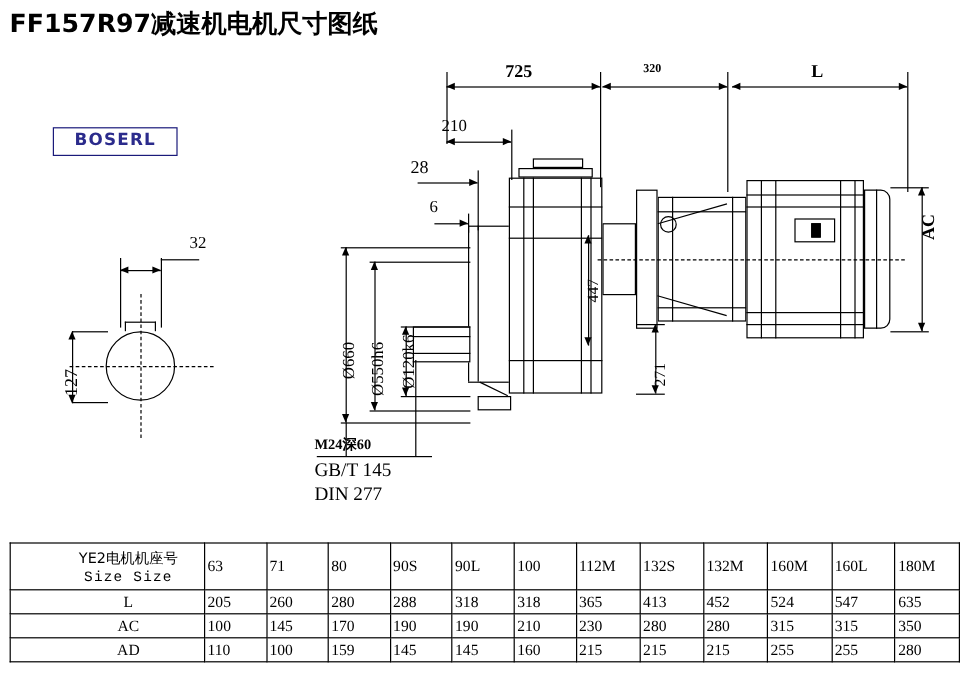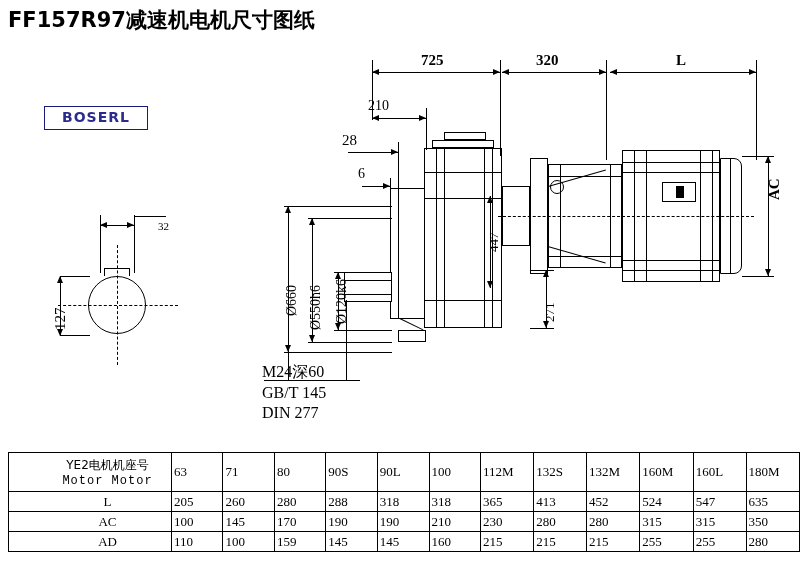--- a/index.html
+++ b/index.html
@@ -151,21 +151,21 @@
 
     <div class="center-h" style="left:58px; top:305px; width:120px;"></div>
 
     <div class="dash-v" style="left:117px; top:245px; height:120px;"></div>
 
     <div class="ln vl" style="left:100px; top:215px; height:58px;"></div>
     <div class="ln vl" style="left:134px; top:215px; height:58px;"></div>
     <div class="ln hl" style="left:100px; top:225px; width:34px;"></div>
     <div class="arrowL" style="left:100px; top:222px;"></div>
     <div class="arrowR" style="left:127px; top:222px;"></div>
-    <div class="lbl" style="left:158px; top:220px; font-size:11px;">32</div>
+    <div class="lbl" style="left:158px; top:196px; font-size:14px;">32</div>
     <div class="ln hl" style="left:134px; top:216px; width:32px;"></div>
 
     <div class="ln vl" style="left:60px; top:276px; height:60px;"></div>
     <div class="arrowU" style="left:57px; top:276px;"></div>
     <div class="arrowD" style="left:57px; top:329px;"></div>
     <div class="ln hl" style="left:60px; top:276px; width:30px;"></div>
     <div class="ln hl" style="left:60px; top:335px; width:30px;"></div>
     <div class="lbl vert" style="left:52px; top:330px; font-size:15px;">127</div>
   </div>
 
@@ -235,21 +235,21 @@
     <div class="arrowL" style="left:372px; top:69px;"></div>
     <div class="arrowR" style="left:493px; top:69px;"></div>
     <div class="ln vl" style="left:372px; top:60px; height:60px;"></div>
     <div class="ln vl" style="left:500px; top:60px; height:96px;"></div>
     <div class="lbl-b" style="left:421px; top:52px; font-size:15px;">725</div>
 
     <div class="ln hl" style="left:502px; top:72px; width:104px;"></div>
     <div class="arrowL" style="left:502px; top:69px;"></div>
     <div class="arrowR" style="left:599px; top:69px;"></div>
     <div class="ln vl" style="left:606px; top:60px; height:100px;"></div>
-    <div class="lbl-b" style="left:536px; top:52px; font-size:15px;">320</div>
+    <div class="lbl-b" style="left:536px; top:52px; font-size:10px;">320</div>
 
     <div class="ln hl" style="left:610px; top:72px; width:146px;"></div>
     <div class="arrowL" style="left:610px; top:69px;"></div>
     <div class="arrowR" style="left:749px; top:69px;"></div>
     <div class="ln vl" style="left:756px; top:60px; height:100px;"></div>
     <div class="lbl-b" style="left:676px; top:52px; font-size:15px;">L</div>
 
     <div class="ln hl" style="left:372px; top:118px; width:54px;"></div>
     <div class="arrowL" style="left:372px; top:115px;"></div>
     <div class="arrowR" style="left:419px; top:115px;"></div>
@@ -310,31 +310,31 @@
     <div class="arrowD" style="left:765px; top:269px;"></div>
     <div class="ln hl" style="left:742px; top:156px; width:32px;"></div>
     <div class="ln hl" style="left:742px; top:276px; width:32px;"></div>
     <div class="lbl-b vert" style="left:766px; top:200px; font-size:15px;">AC</div>
   </div>
 
   <div>
     <div class="ln vl" style="left:288px; top:352px; height:28px;"></div>
     <div class="ln vl" style="left:346px; top:300px; height:80px;"></div>
     <div class="ln hl" style="left:264px; top:380px; width:96px;"></div>
-    <div class="lbl" style="left:262px; top:362px; font-size:16px;">M24深60</div>
+    <div class="lbl" style="left:262px; top:362px; font-size:12px;font-weight:bold;">M24深60</div>
     <div class="lbl" style="left:262px; top:384px; font-size:16px;">GB/T 145</div>
     <div class="lbl" style="left:262px; top:404px; font-size:16px;">DIN 277</div>
   </div>
 
   <table id="spec-table">
     <tbody id="table-body">
         <tr>
           <td class="rowhead" style="height: 38px;">
             <div class="cn">YE2电机机座号</div>
-            <div class="ms">Motor Motor</div>
+            <div class="ms">Size Size</div>
           </td>
           <td class="col">63</td>
           <td class="col">71</td>
           <td class="col">80</td>
           <td class="col">90S</td>
           <td class="col">90L</td>
           <td class="col">100</td>
           <td class="col">112M</td>
           <td class="col">132S</td>
           <td class="col">132M</td>

